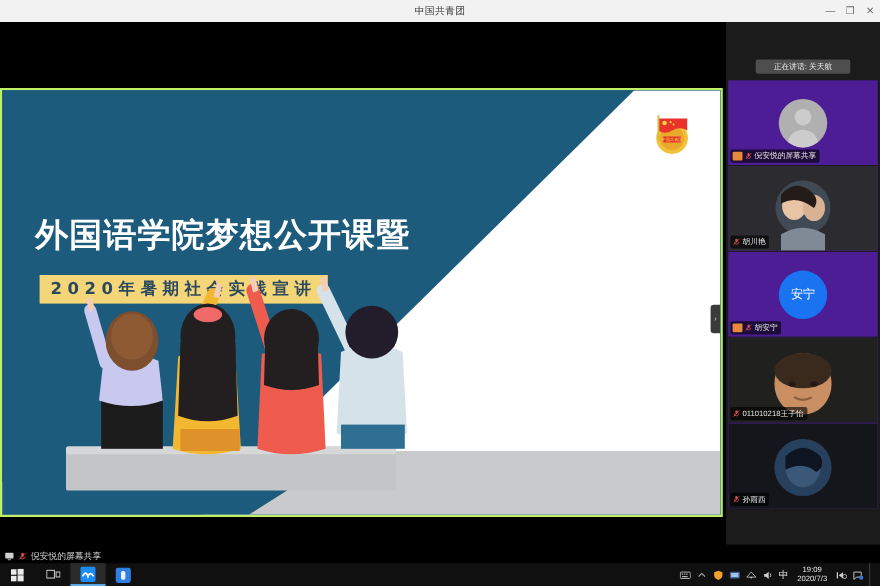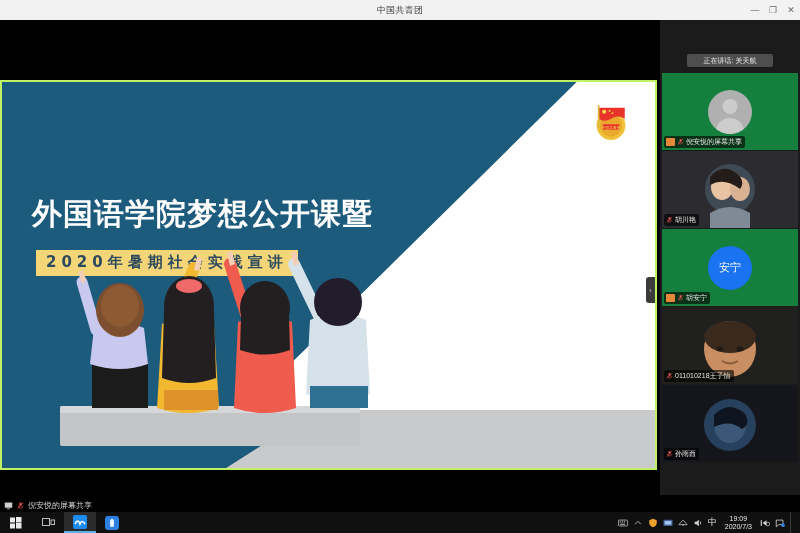--- a/index.html
+++ b/index.html
@@ -114,21 +114,21 @@
   .speaking-pill {
     position: relative; margin: 32px auto 6px auto;
     width: 86px; height: 13px;
     background: rgba(120,120,120,.55);
     border-radius: 2px;
     display: flex; align-items: center; justify-content: center;
     color: #eaeaea; font-size: 7px; white-space: nowrap; overflow: hidden;
   }
   .tile {
     position: relative; width: 136px; height: 77px;
-    background: #15803d; margin-bottom: 1px;
+    background: #4c1d95; margin-bottom: 1px;
     overflow: hidden;
   }
   .tile .avatar-circle {
     position: absolute; left: 50%; top: 50%;
     transform: translate(-50%,-50%);
     width: 44px; height: 44px; border-radius: 50%;
     display: flex; align-items: center; justify-content: center;
     font-size: 11px; color: #fff;
   }
   .av-blue { background: #1a73f0; }

